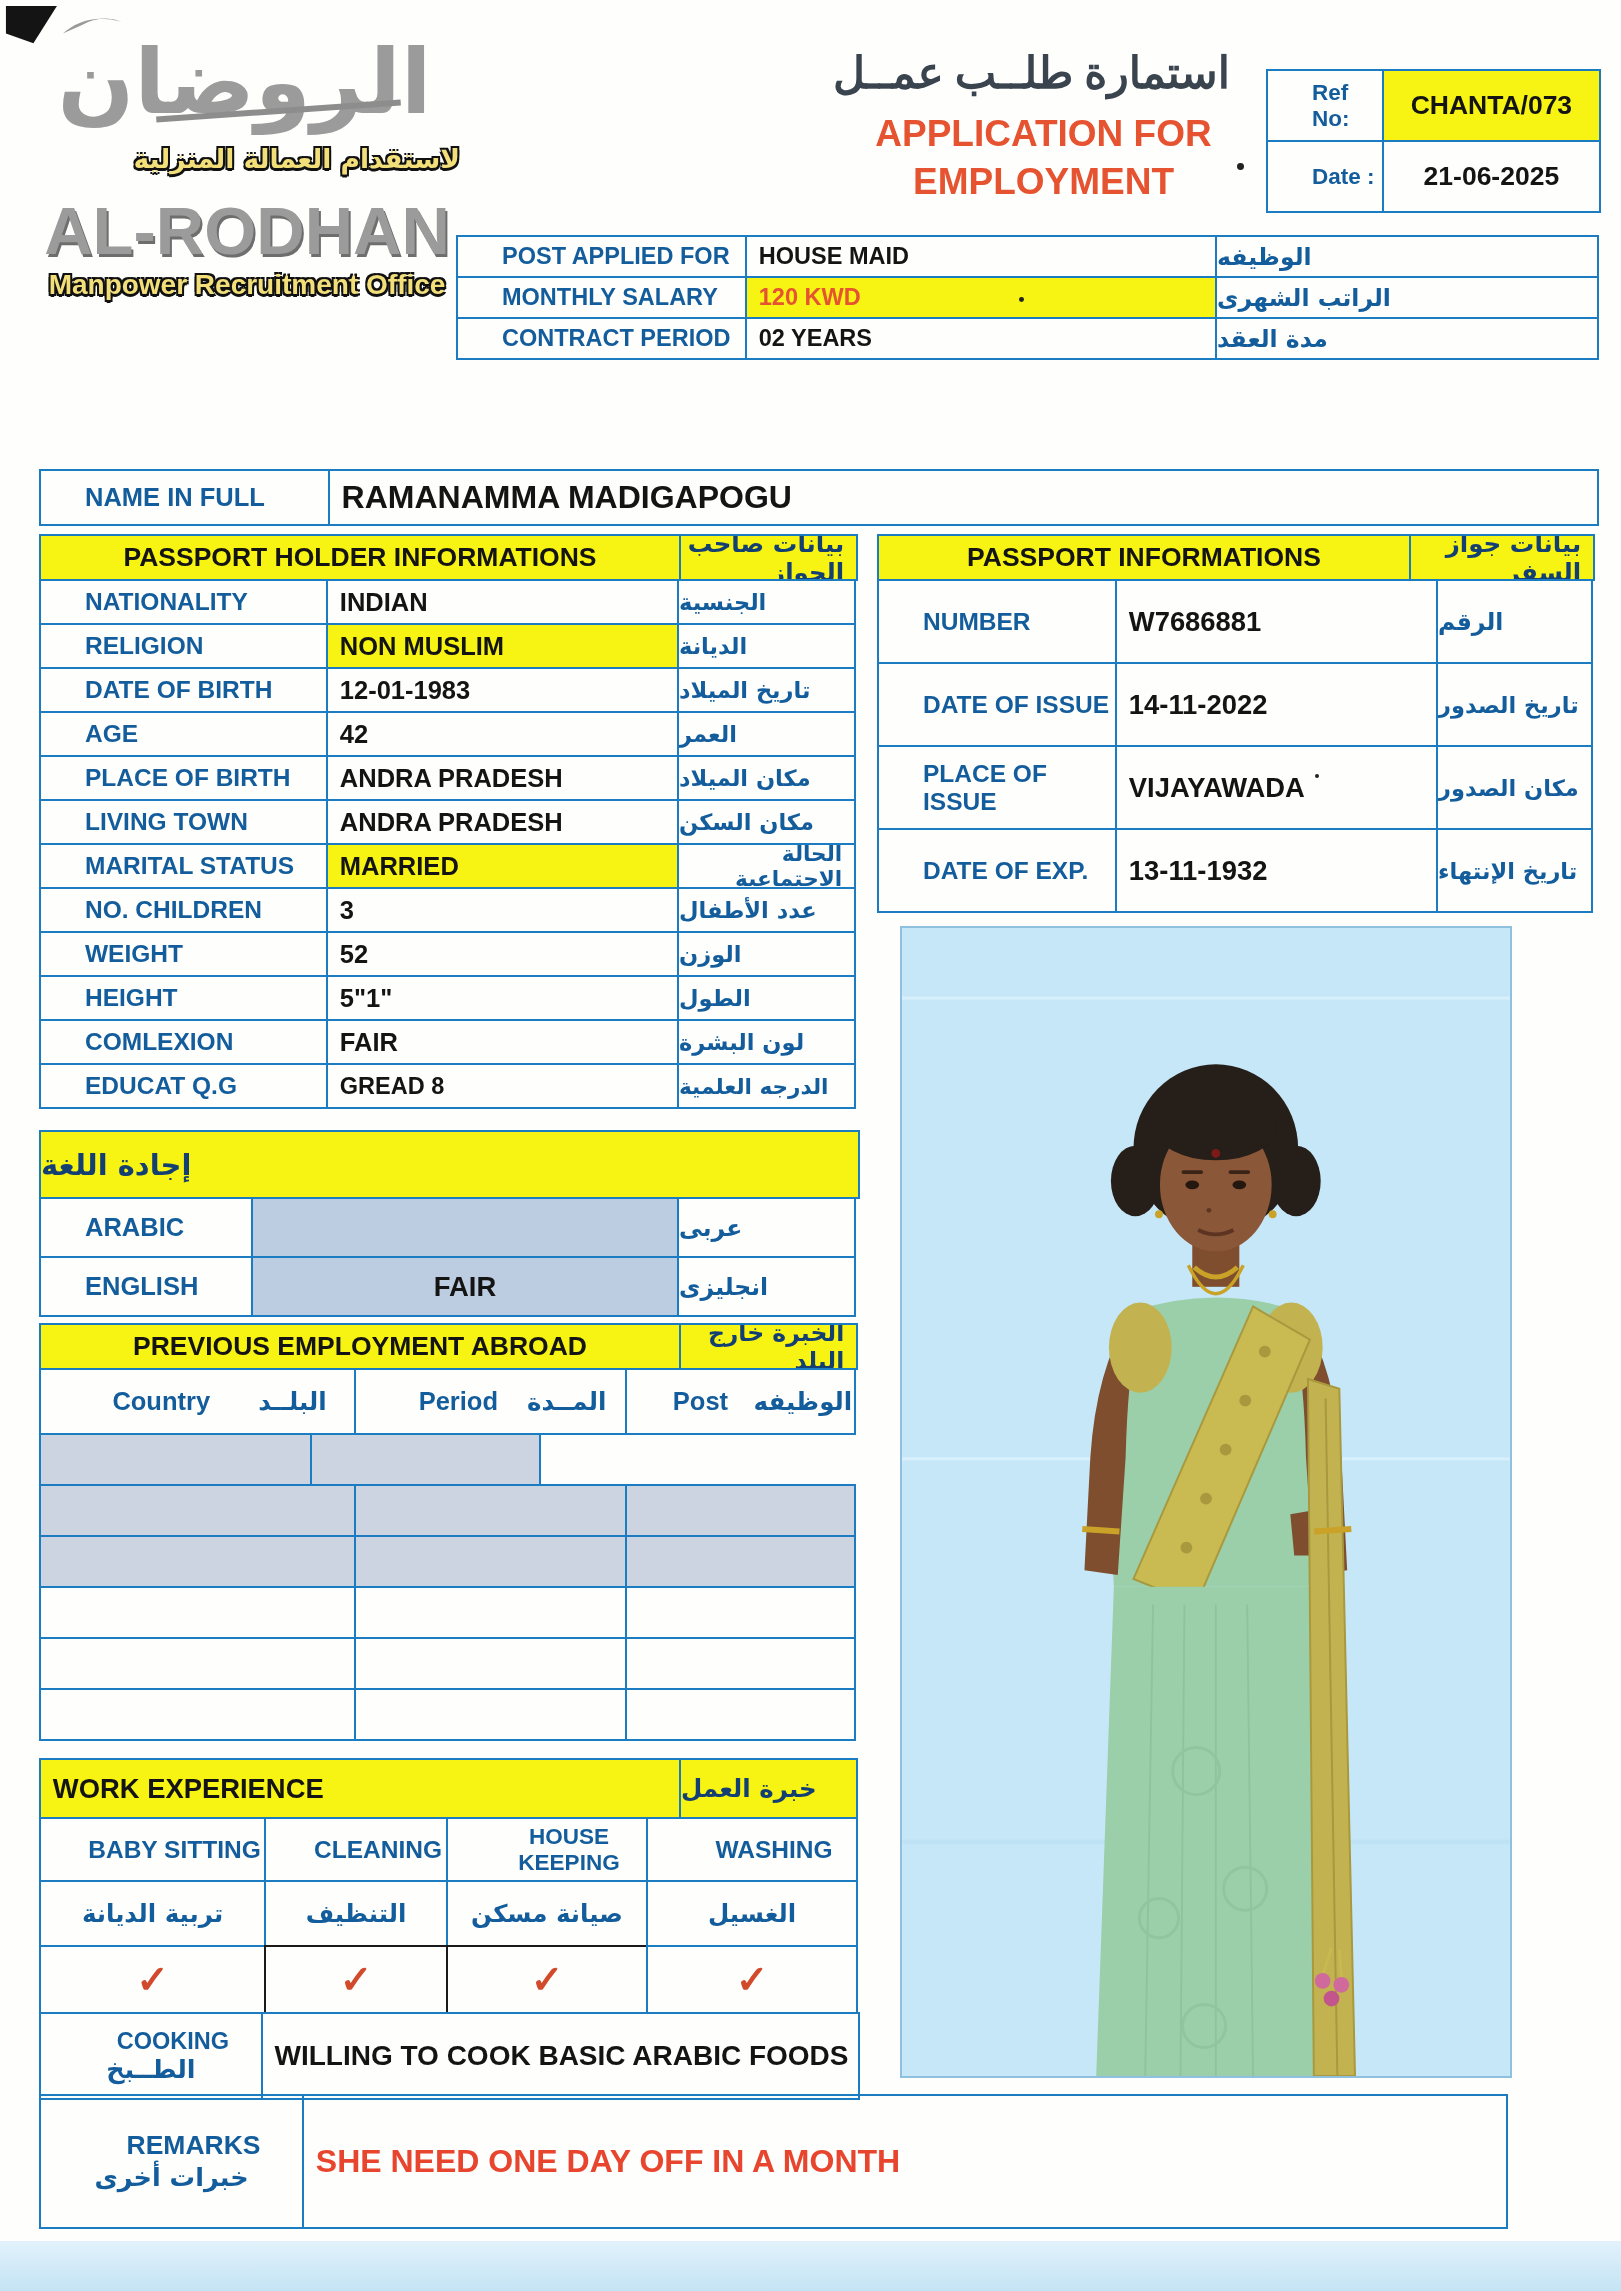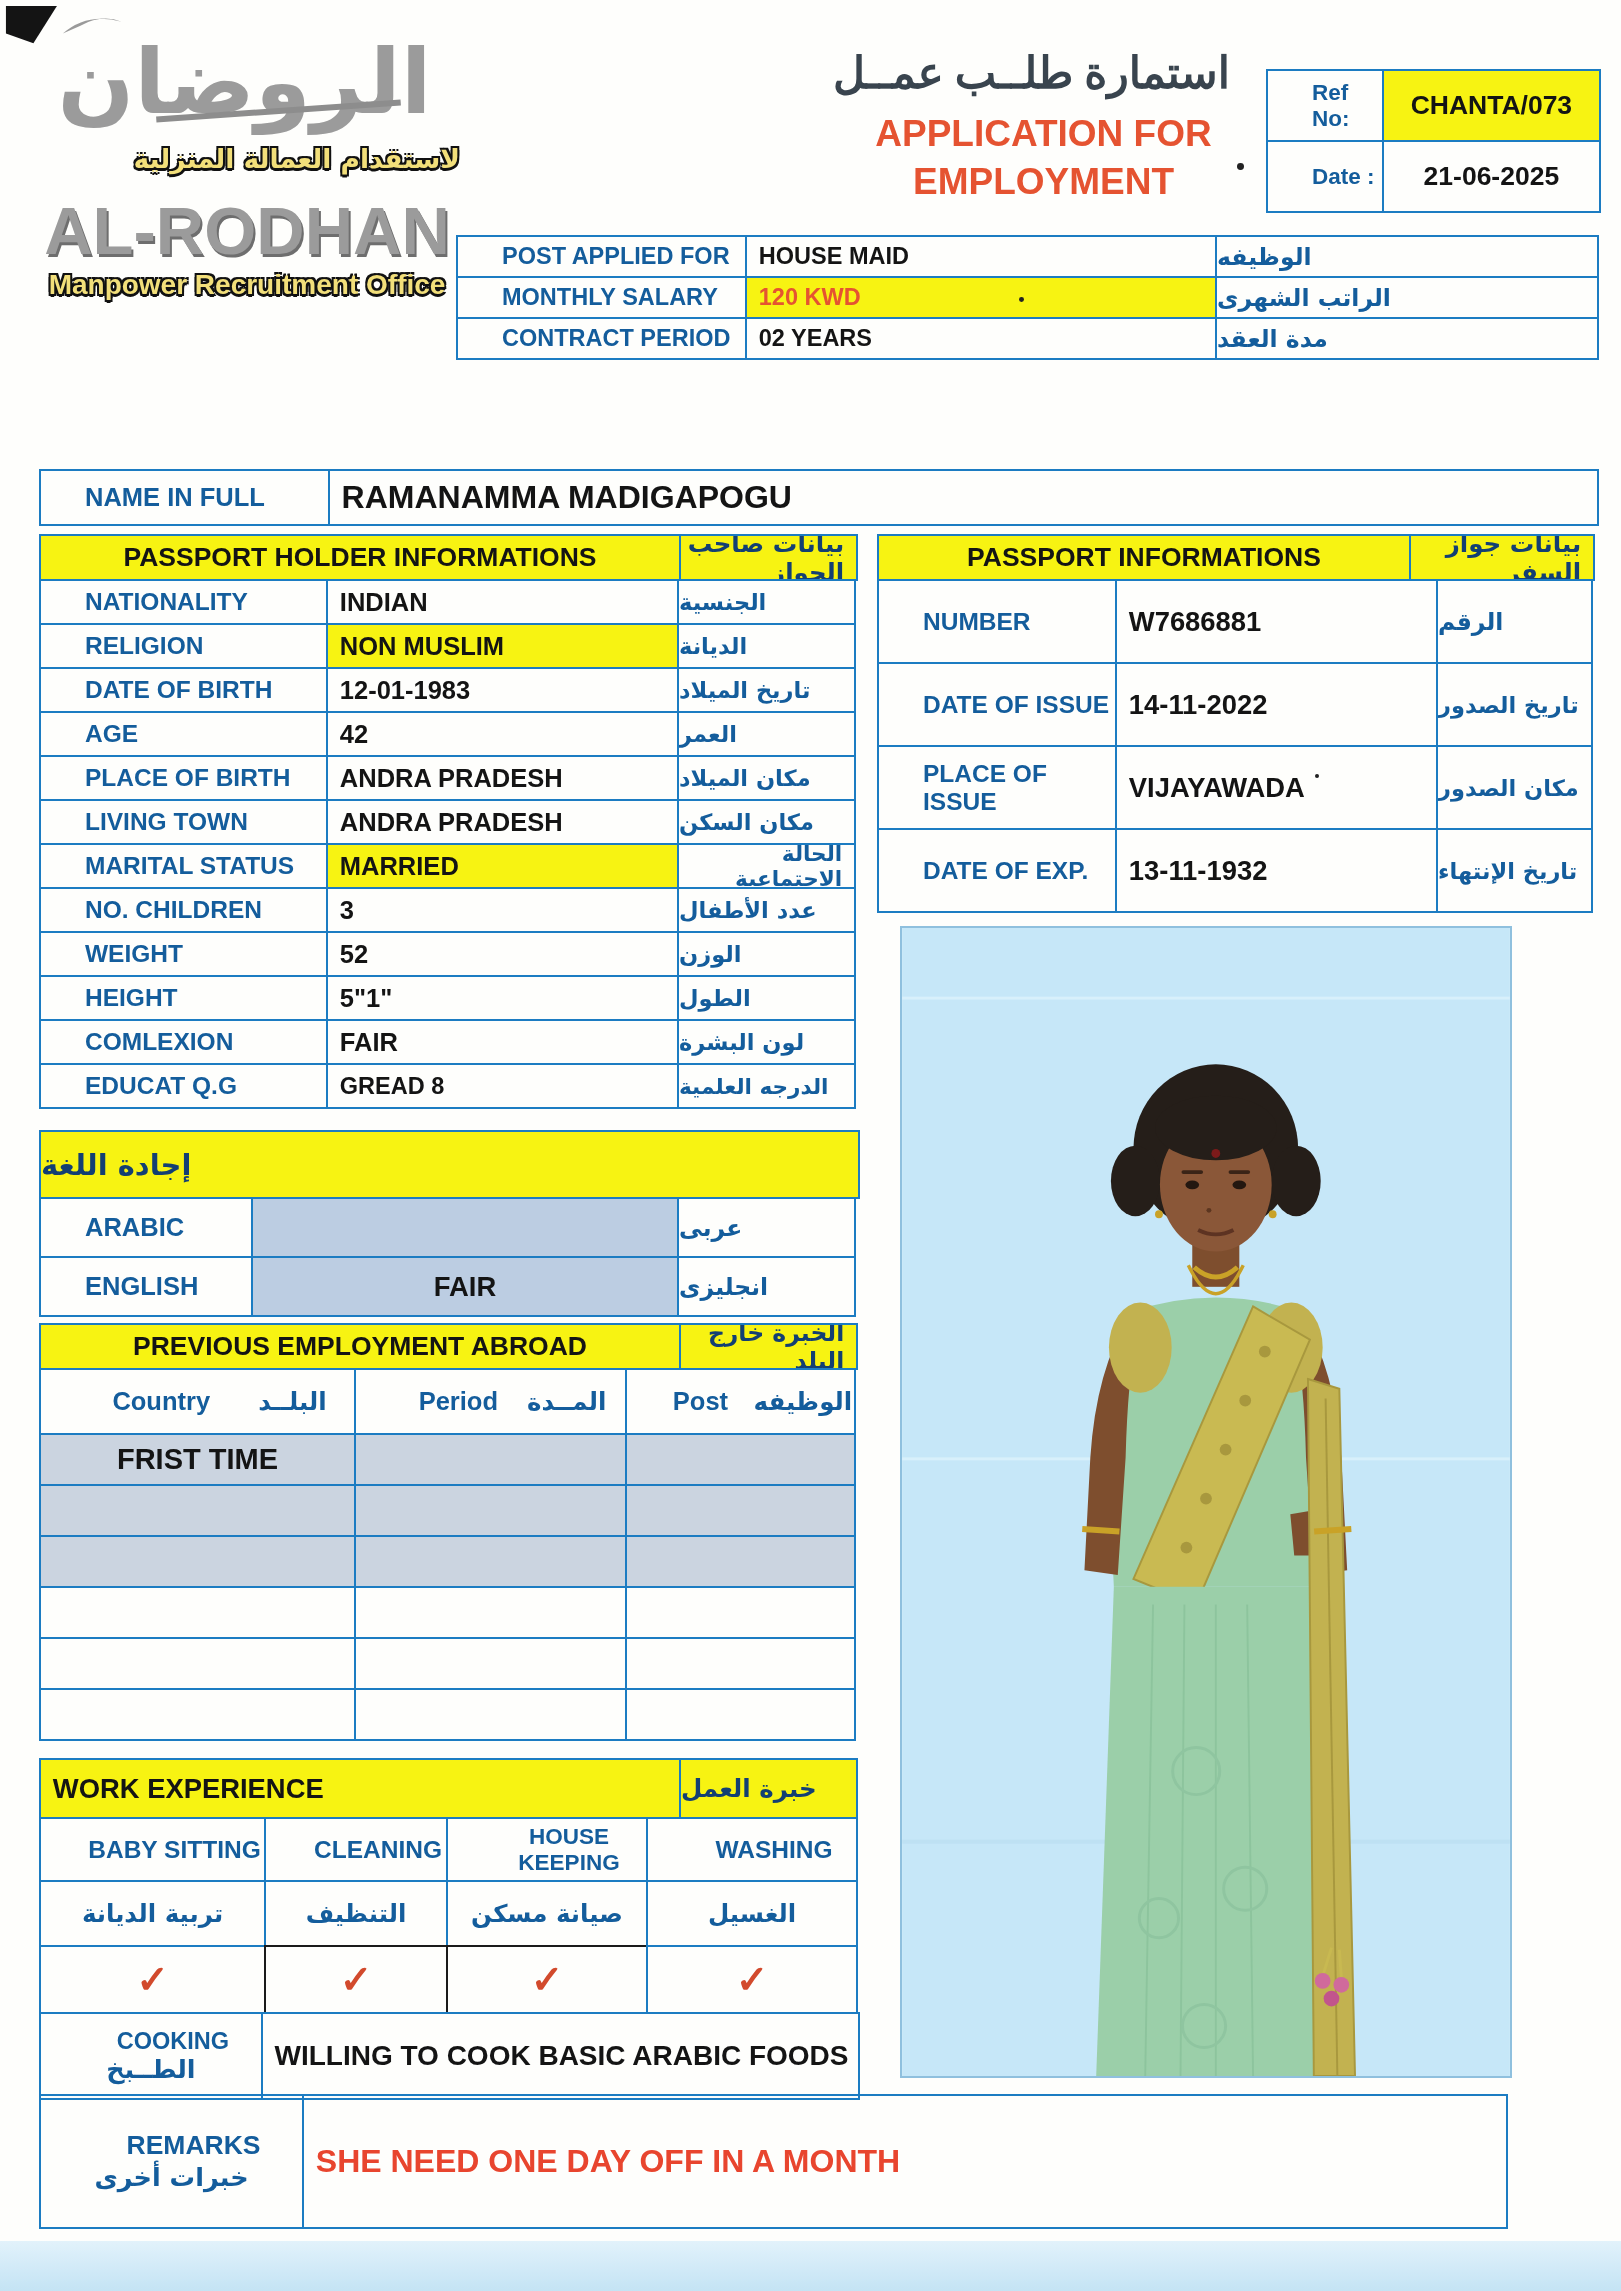--- a/index.html
+++ b/index.html
@@ -189,21 +189,20 @@
       <div class="cell c" style="width:273px;gap:29px">
         <span class="lbl" style="font-size:25.5px">Period</span>
         <span class="arb" style="font-size:24.5px" dir="rtl">المــدة</span>
       </div>
       <div class="cell c" style="width:231px;gap:25.5px">
         <span class="lbl" style="font-size:25.5px">Post</span>
         <span class="arb" style="font-size:24.5px" dir="rtl">الوظيفه</span>
       </div>
     </div>
     <div class="row grayrow" style="height:53px">
-      <div class="cell c val" style="width:317px;font-size:29px">FRIST TIME</div>
       <div class="cell" style="width:273px"></div>
       <div class="cell" style="width:231px"></div>
     </div>
     <div class="row grayrow" style="height:53px">
       <div class="cell" style="width:317px"></div>
       <div class="cell" style="width:273px"></div>
       <div class="cell" style="width:231px"></div>
     </div>
     <div class="row grayrow" style="height:53px">
       <div class="cell" style="width:317px"></div>

